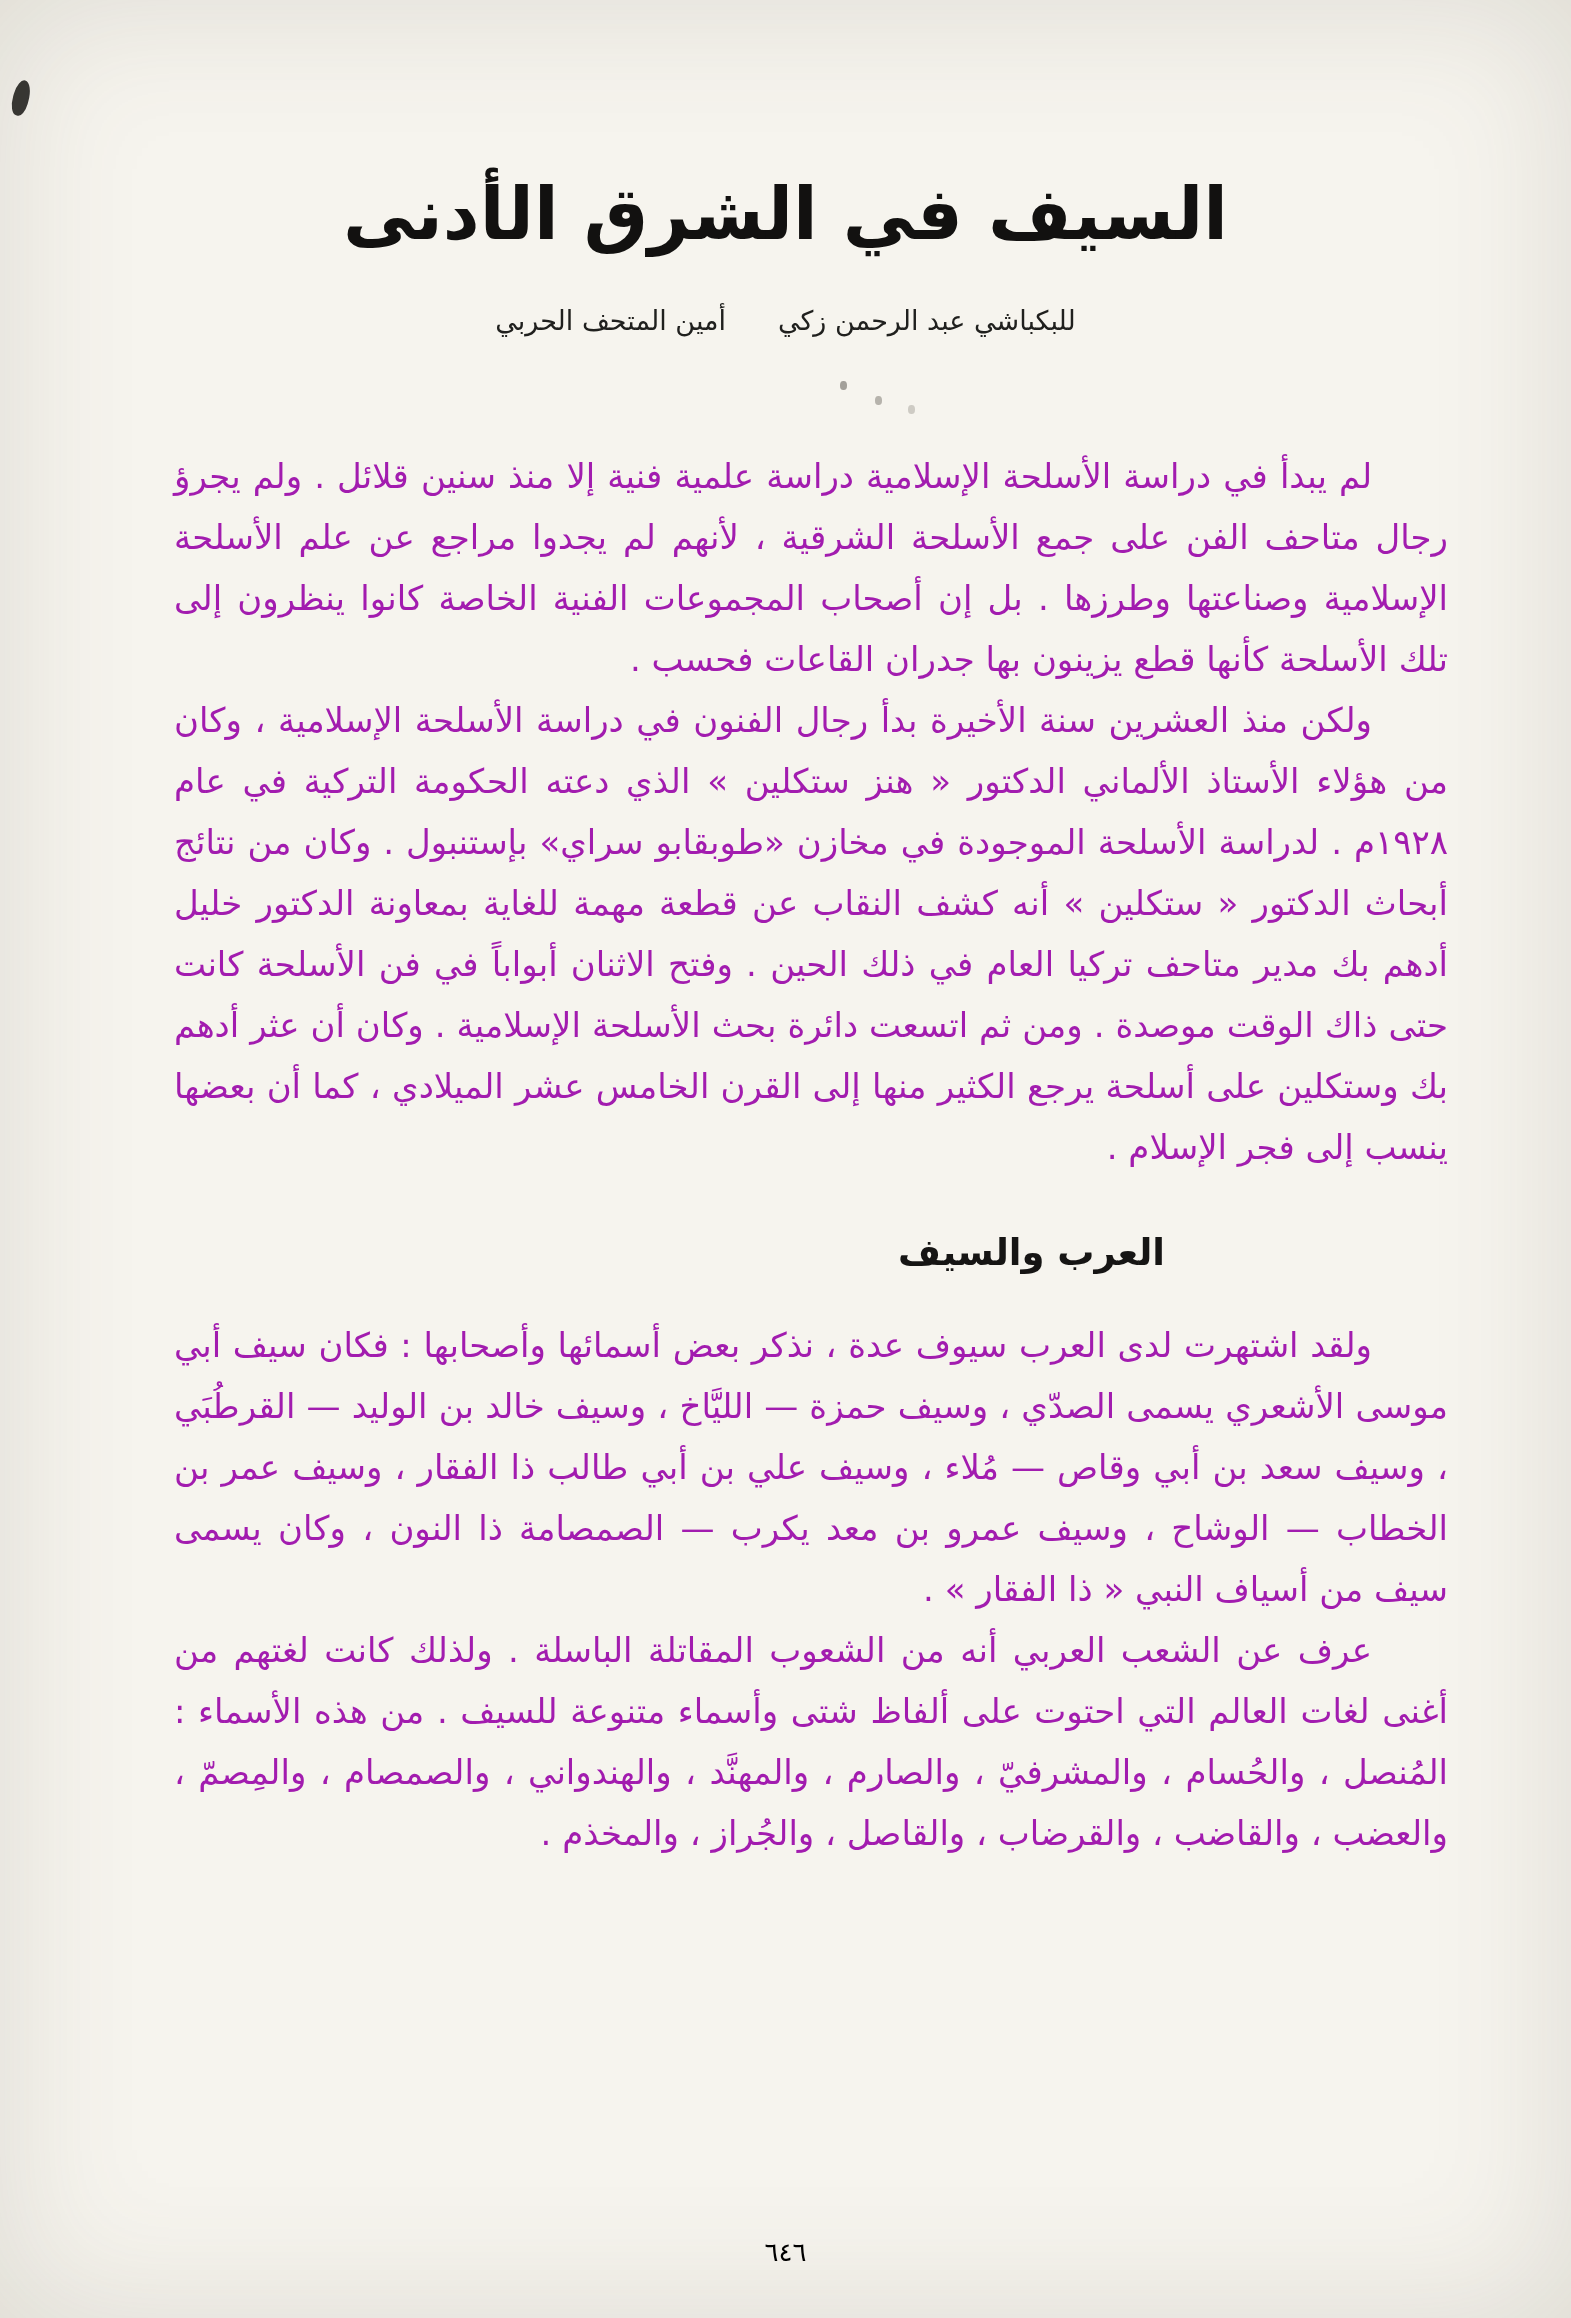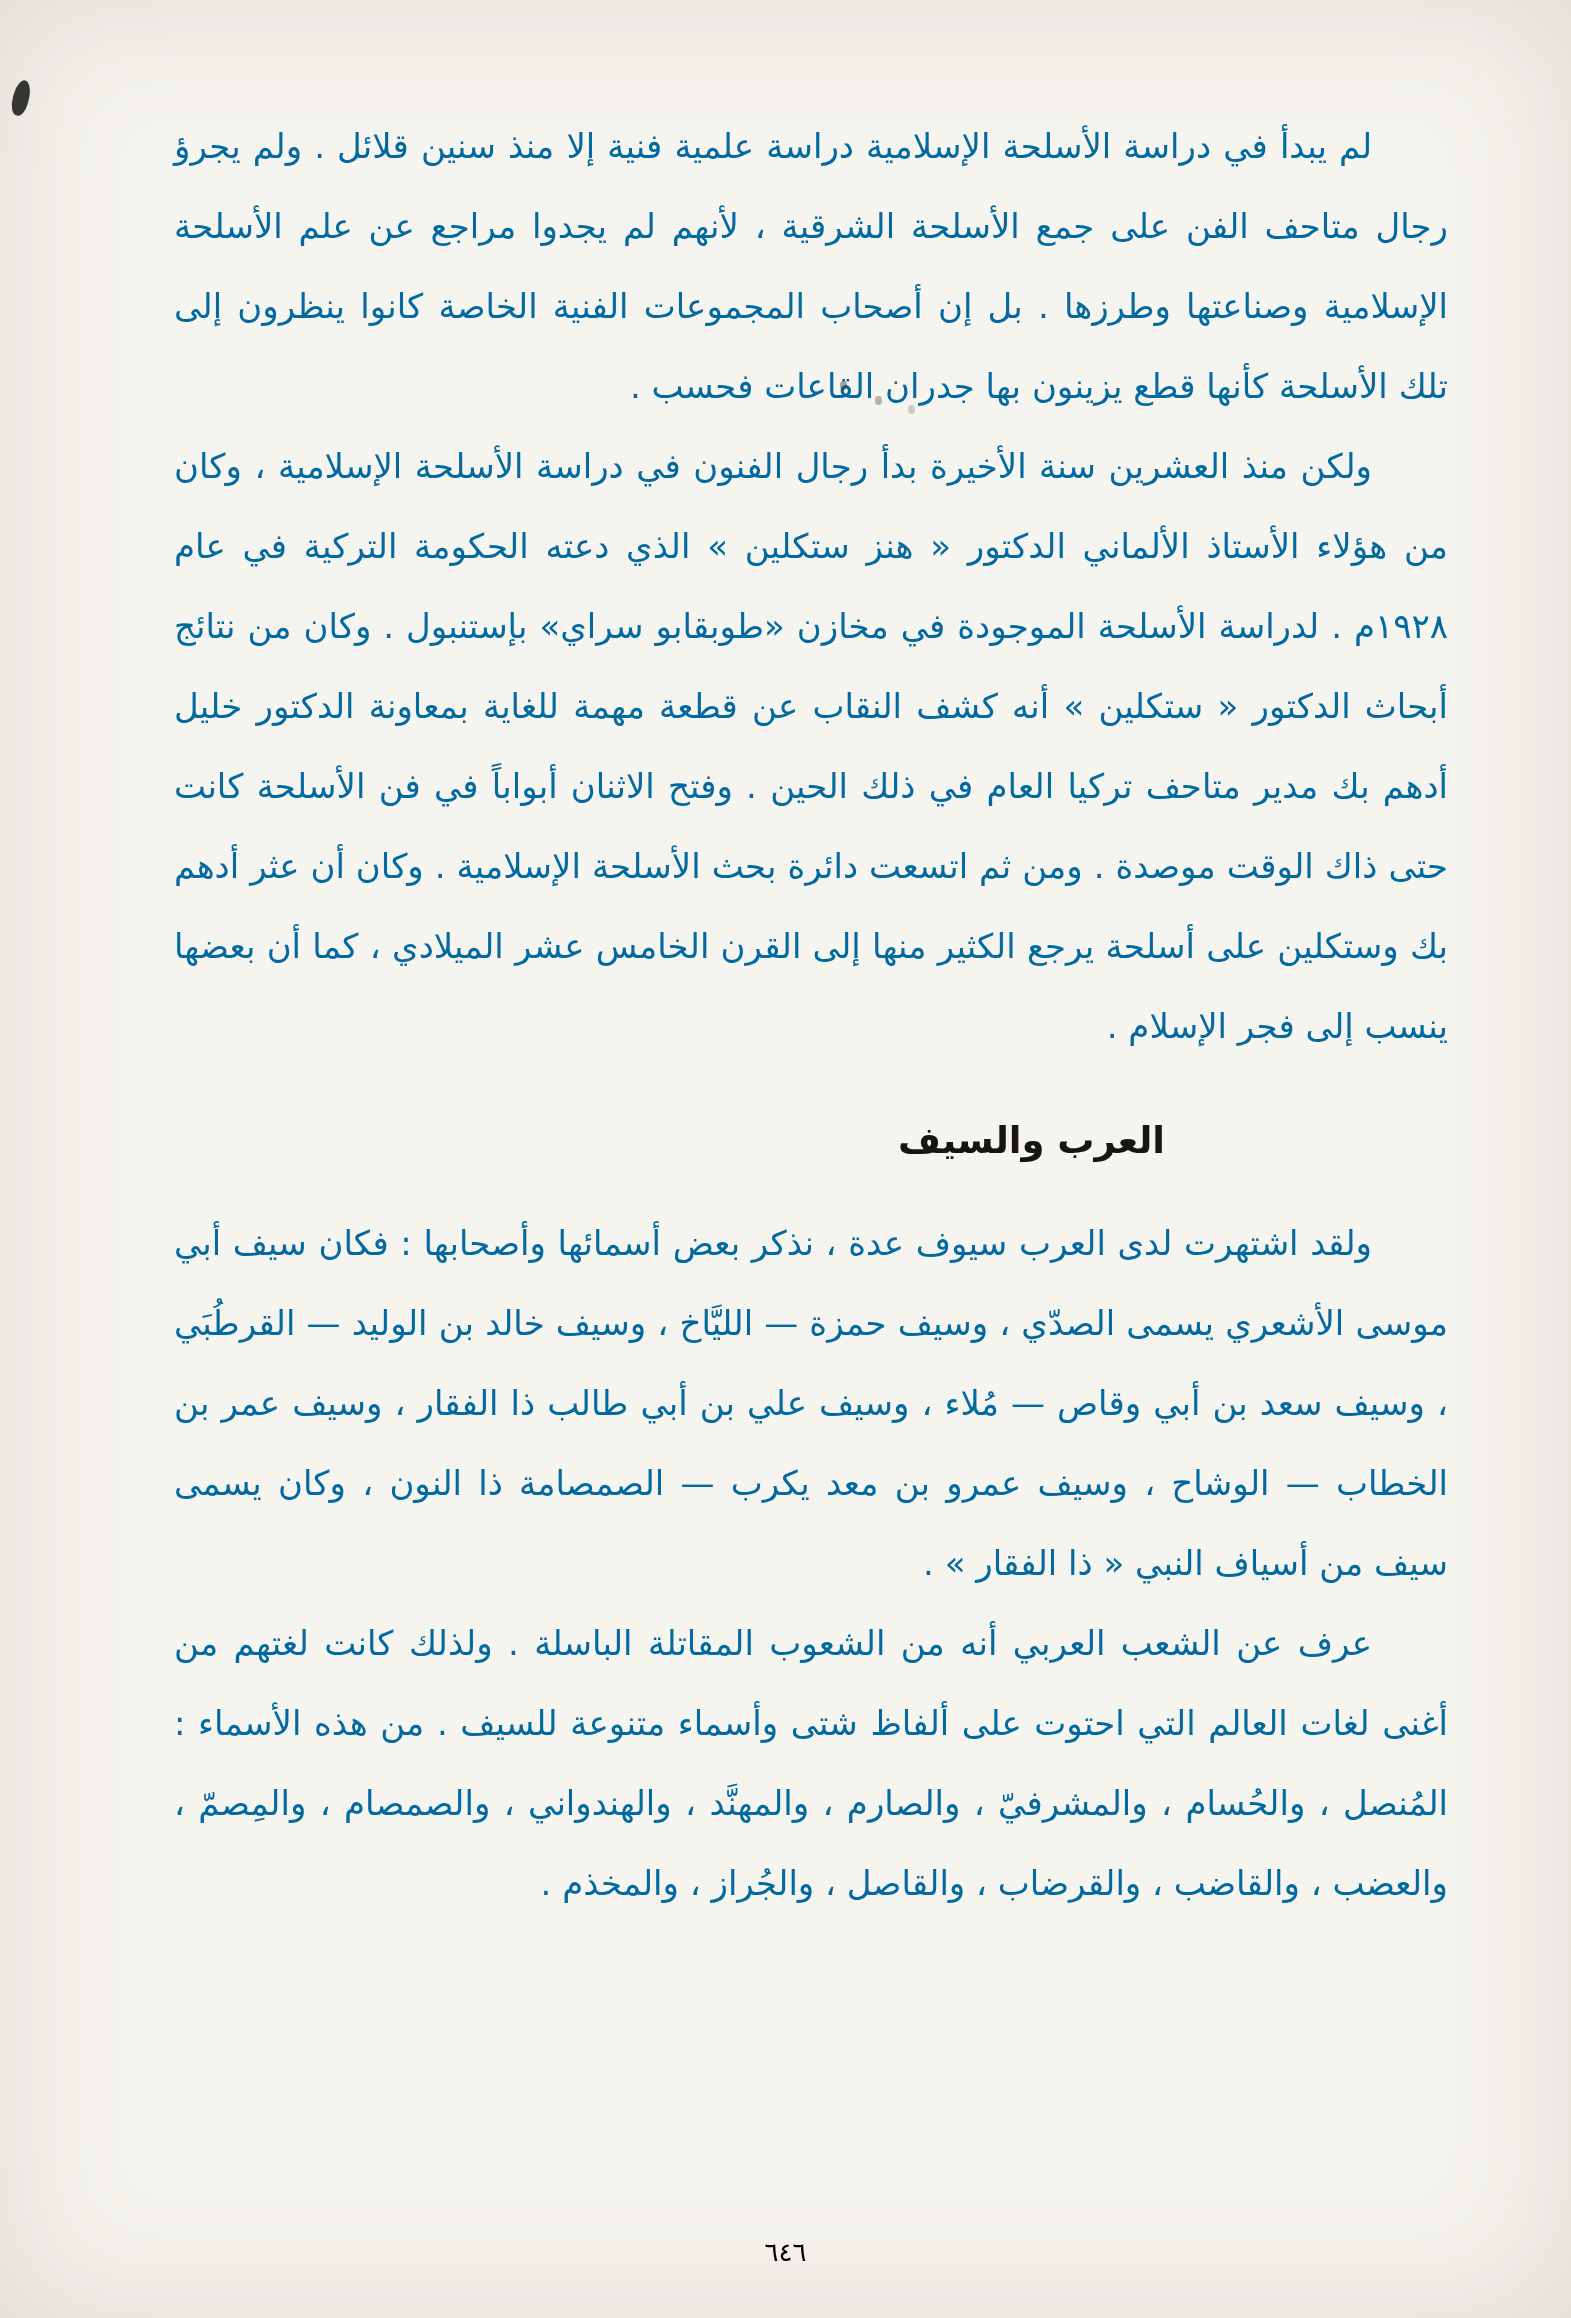--- a/index.html
+++ b/index.html
@@ -46,24 +46,24 @@
     gap: 52px;
   }
 
   .content {
     margin: 106px 123px 0 174px;
   }
 
   .para {
     margin: 0;
     font-size: 34px;
-    line-height: 80px;
+    line-height: 61px;
     text-align: justify;
     text-indent: 76px;
-    color: #0369a1;
+    color: #a21caf;
   }
 
   .section-heading {
     margin: 50px 283px 38px 0;
     font-size: 37px;
     line-height: 49px;
     font-weight: 700;
     color: #161514;
   }
 
@@ -104,20 +104,27 @@
   }
 </style>
 </head>
 <body>
 
 <div class="page">
 
   <div class="artifact corner-mark"></div>
   <div class="artifact ink-smudge"></div>
 
+  <header class="header">
+    <h1 class="title">السيف في الشرق الأدنى</h1>
+    <div class="byline">
+      <span>للبكباشي عبد الرحمن زكي</span>
+      <span>أمين المتحف الحربي</span>
+    </div>
+  </header>
 
   <main class="content">
     <p class="para">لم يبدأ في دراسة الأسلحة الإسلامية دراسة علمية فنية إلا منذ سنين قلائل . ولم يجرؤ رجال متاحف الفن على جمع الأسلحة الشرقية ، لأنهم لم يجدوا مراجع عن علم الأسلحة الإسلامية وصناعتها وطرزها . بل إن أصحاب المجموعات الفنية الخاصة كانوا ينظرون إلى تلك الأسلحة كأنها قطع يزينون بها جدران القاعات فحسب .</p>
     <p class="para">ولكن منذ العشرين سنة الأخيرة بدأ رجال الفنون في دراسة الأسلحة الإسلامية ، وكان من هؤلاء الأستاذ الألماني الدكتور « هنز ستكلين » الذي دعته الحكومة التركية في عام ١٩٢٨م . لدراسة الأسلحة الموجودة في مخازن «طوبقابو سراي» بإستنبول . وكان من نتائج أبحاث الدكتور « ستكلين » أنه كشف النقاب عن قطعة مهمة للغاية بمعاونة الدكتور خليل أدهم بك مدير متاحف تركيا العام في ذلك الحين . وفتح الاثنان أبواباً في فن الأسلحة كانت حتى ذاك الوقت موصدة . ومن ثم اتسعت دائرة بحث الأسلحة الإسلامية . وكان أن عثر أدهم بك وستكلين على أسلحة يرجع الكثير منها إلى القرن الخامس عشر الميلادي ، كما أن بعضها ينسب إلى فجر الإسلام .</p>
 
     <h2 class="section-heading">العرب والسيف</h2>
 
     <p class="para">ولقد اشتهرت لدى العرب سيوف عدة ، نذكر بعض أسمائها وأصحابها : فكان سيف أبي موسى الأشعري يسمى الصدّي ، وسيف حمزة — الليَّاخ ، وسيف خالد بن الوليد — القرطُبَي ، وسيف سعد بن أبي وقاص — مُلاء ، وسيف علي بن أبي طالب ذا الفقار ، وسيف عمر بن الخطاب — الوشاح ، وسيف عمرو بن معد يكرب — الصمصامة ذا النون ، وكان يسمى سيف من أسياف النبي « ذا الفقار » .</p>
     <p class="para">عرف عن الشعب العربي أنه من الشعوب المقاتلة الباسلة . ولذلك كانت لغتهم من أغنى لغات العالم التي احتوت على ألفاظ شتى وأسماء متنوعة للسيف . من هذه الأسماء : المُنصل ، والحُسام ، والمشرفيّ ، والصارم ، والمهنَّد ، والهندواني ، والصمصام ، والمِصمّ ، والعضب ، والقاضب ، والقرضاب ، والقاصل ، والجُراز ، والمخذم .</p>
   </main>

